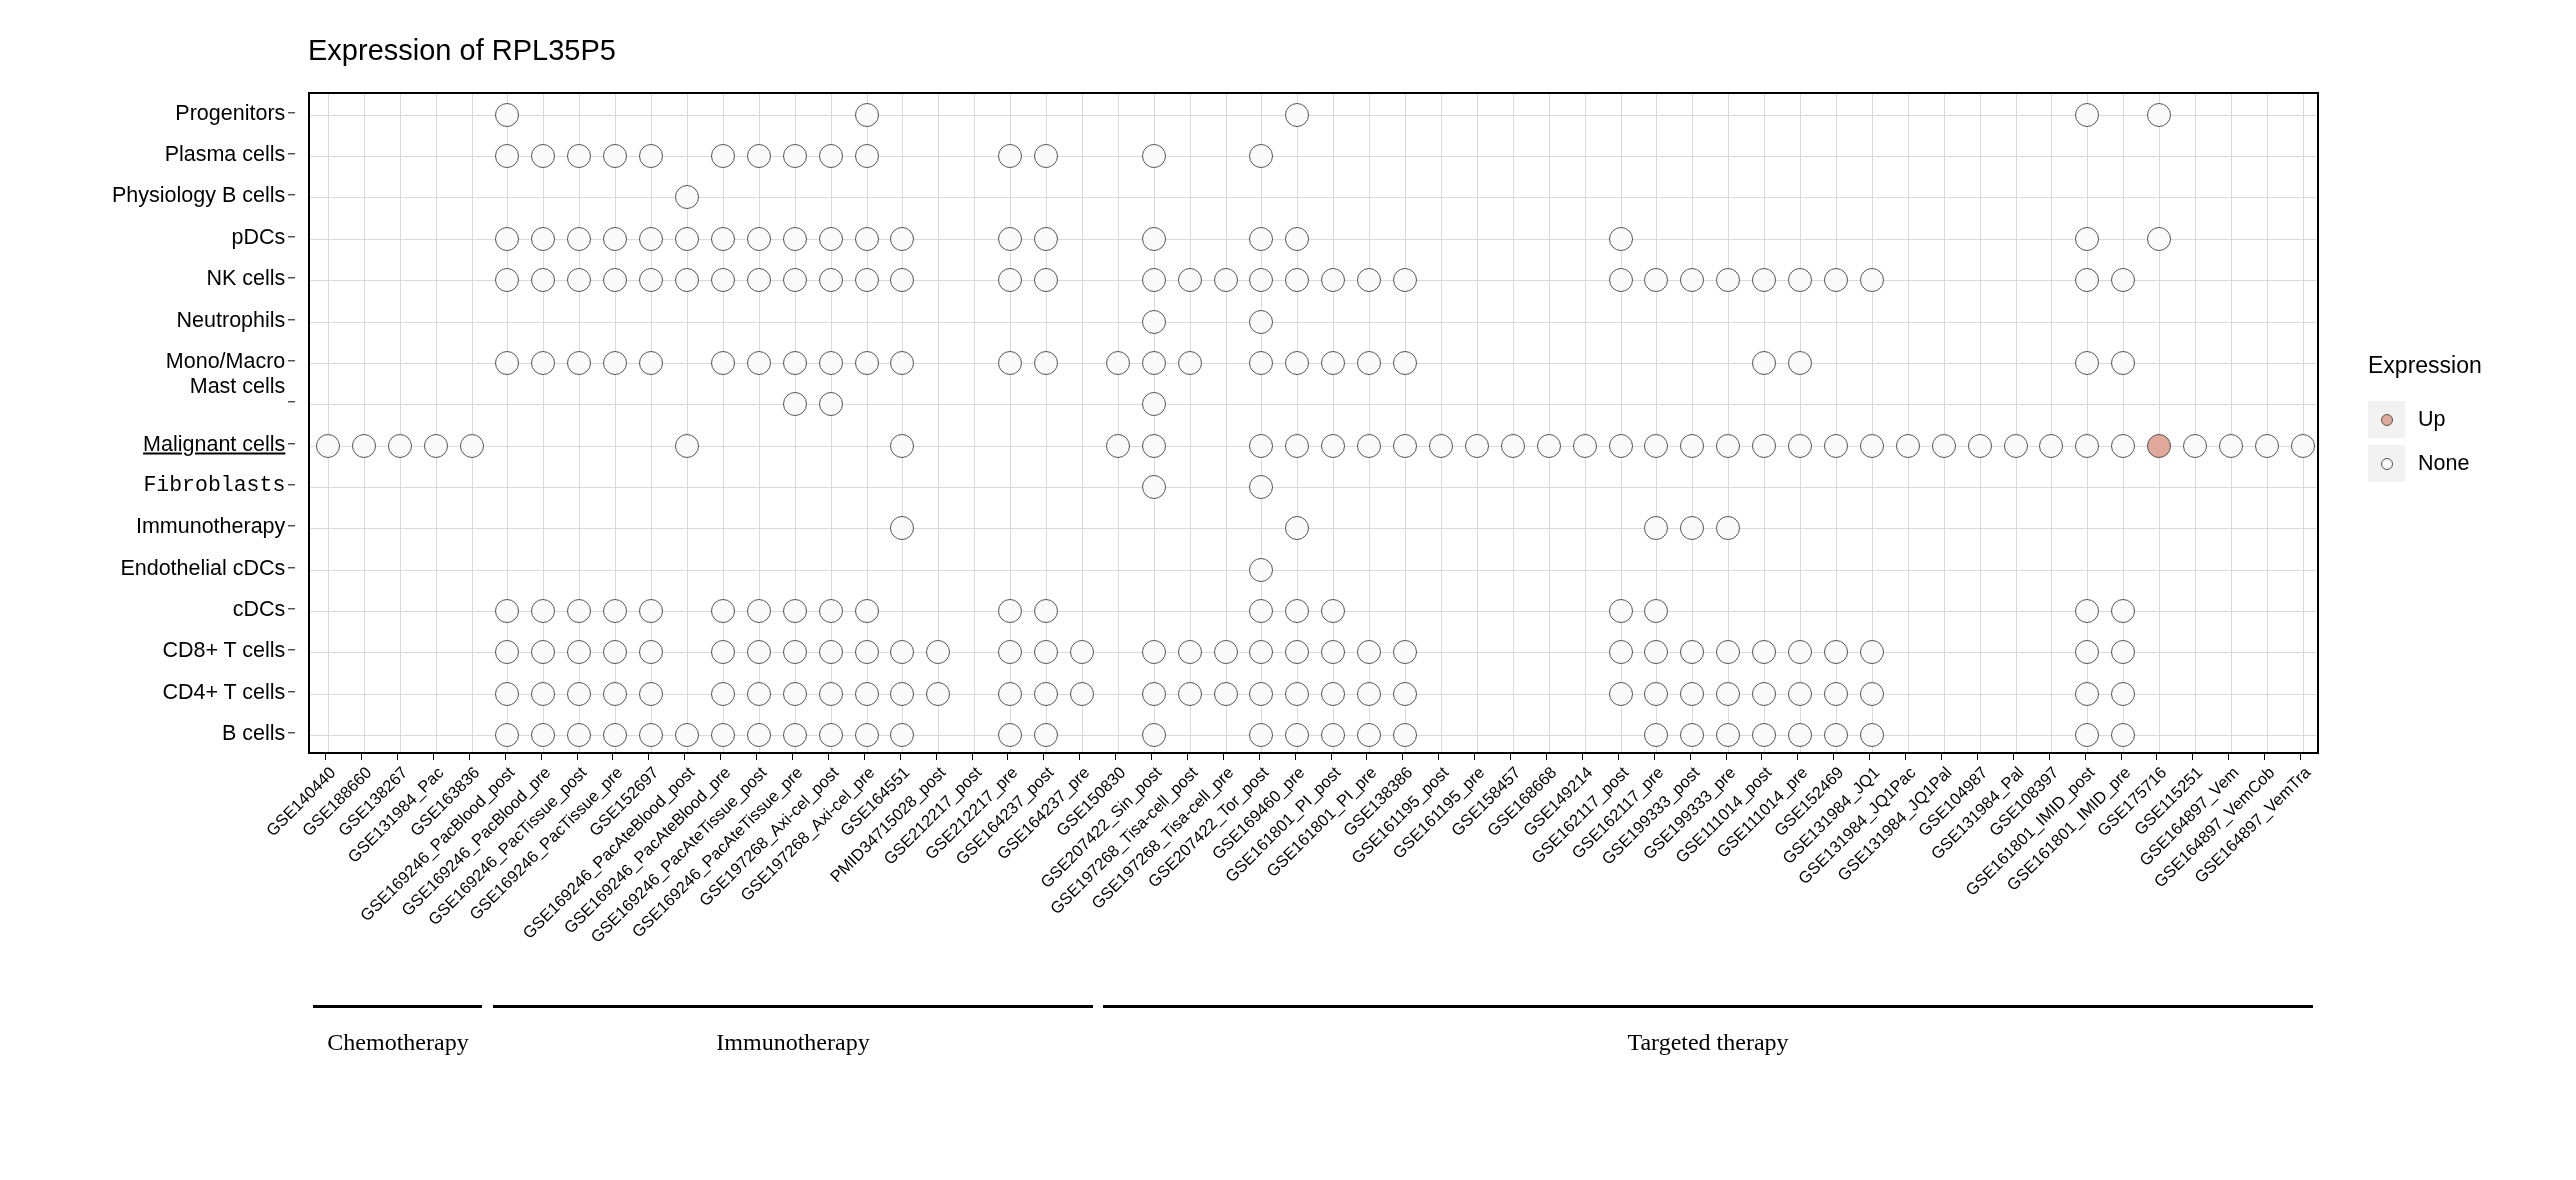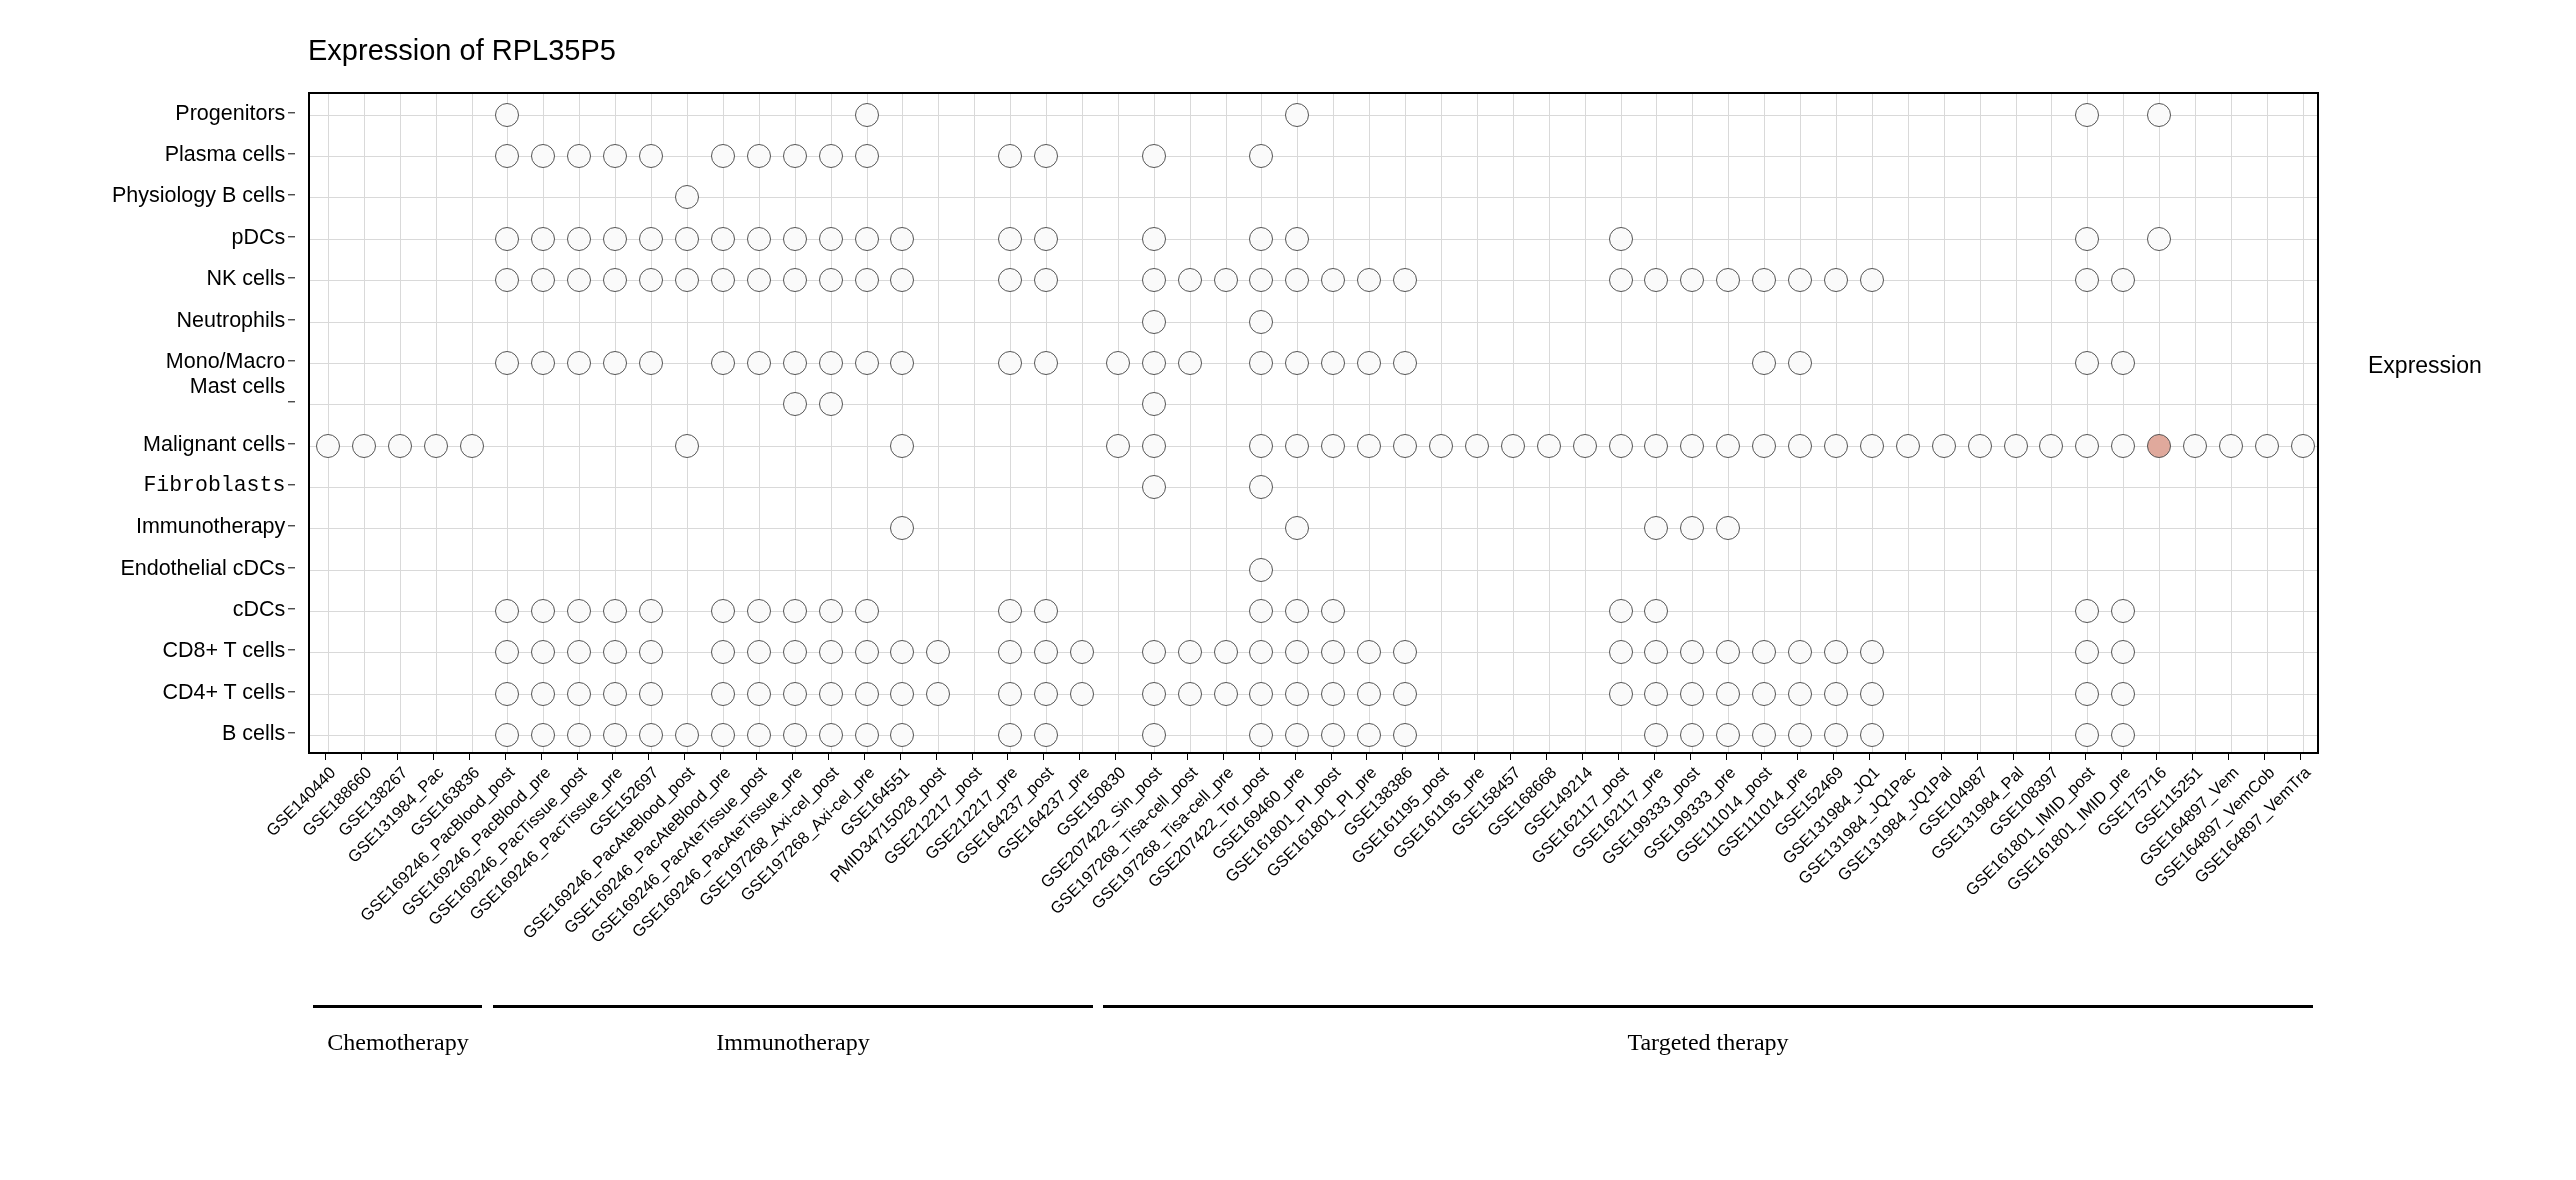--- a/index.html
+++ b/index.html
@@ -539,21 +539,21 @@
       <div class="y-label" style="top: 145px;">pDCs</div>
       <div class="y-tick" style="top: 145px;"></div>
       <div class="y-label" style="top: 186px;">NK cells</div>
       <div class="y-tick" style="top: 186px;"></div>
       <div class="y-label" style="top: 228px;">Neutrophils</div>
       <div class="y-tick" style="top: 228px;"></div>
       <div class="y-label" style="top: 269px;">Mono/Macro</div>
       <div class="y-tick" style="top: 269px;"></div>
       <div class="y-label" style="top: 294px;">Mast cells</div>
       <div class="y-tick" style="top: 310px;"></div>
-      <div class="y-label" style="top: 352px;">Malignant cells</div>
+      <div class="y-label" style="top: 352px; text-decoration: underline;">Malignant cells</div>
       <div class="y-tick" style="top: 352px;"></div>
       <div class="y-label" style="top: 393px; font-family: Liberation Mono, monospace;">Fibroblasts</div>
       <div class="y-tick" style="top: 393px;"></div>
       <div class="y-label" style="top: 434px;">Immunotherapy</div>
       <div class="y-tick" style="top: 434px;"></div>
       <div class="y-label" style="top: 476px;">Endothelial cDCs</div>
       <div class="y-tick" style="top: 476px;"></div>
       <div class="y-label" style="top: 517px;">cDCs</div>
       <div class="y-tick" style="top: 517px;"></div>
       <div class="y-label" style="top: 558px;">CD8+ T cells</div>
@@ -683,16 +683,30 @@
       <div class="group-bar" style="left: 5.4px; width: 169px;"></div>
       <div class="group-label" style="left: 90px;">Chemotherapy</div>
       <div class="group-bar" style="left: 185px; width: 600px;"></div>
       <div class="group-label" style="left: 485px;">Immunotherapy</div>
       <div class="group-bar" style="left: 795px; width: 1210px;"></div>
       <div class="group-label" style="left: 1400px;">Targeted therapy</div>
     </div>
 
   <div id="legend">
     <div id="legend-title">Expression</div>
+    <div id="legend-rows">
+        <div class="legend-row">
+          <div class="legend-key">
+            <div class="legend-dot up" style="background: rgb(224, 169, 156);"></div>
+          </div>
+          <div class="legend-label">Up</div>
+        </div>
+        <div class="legend-row">
+          <div class="legend-key">
+            <div class="legend-dot none" style="background: rgb(250, 250, 250);"></div>
+          </div>
+          <div class="legend-label">None</div>
+        </div>
+      </div>
   </div>
 
 </div>
 
 
 </body></html>

